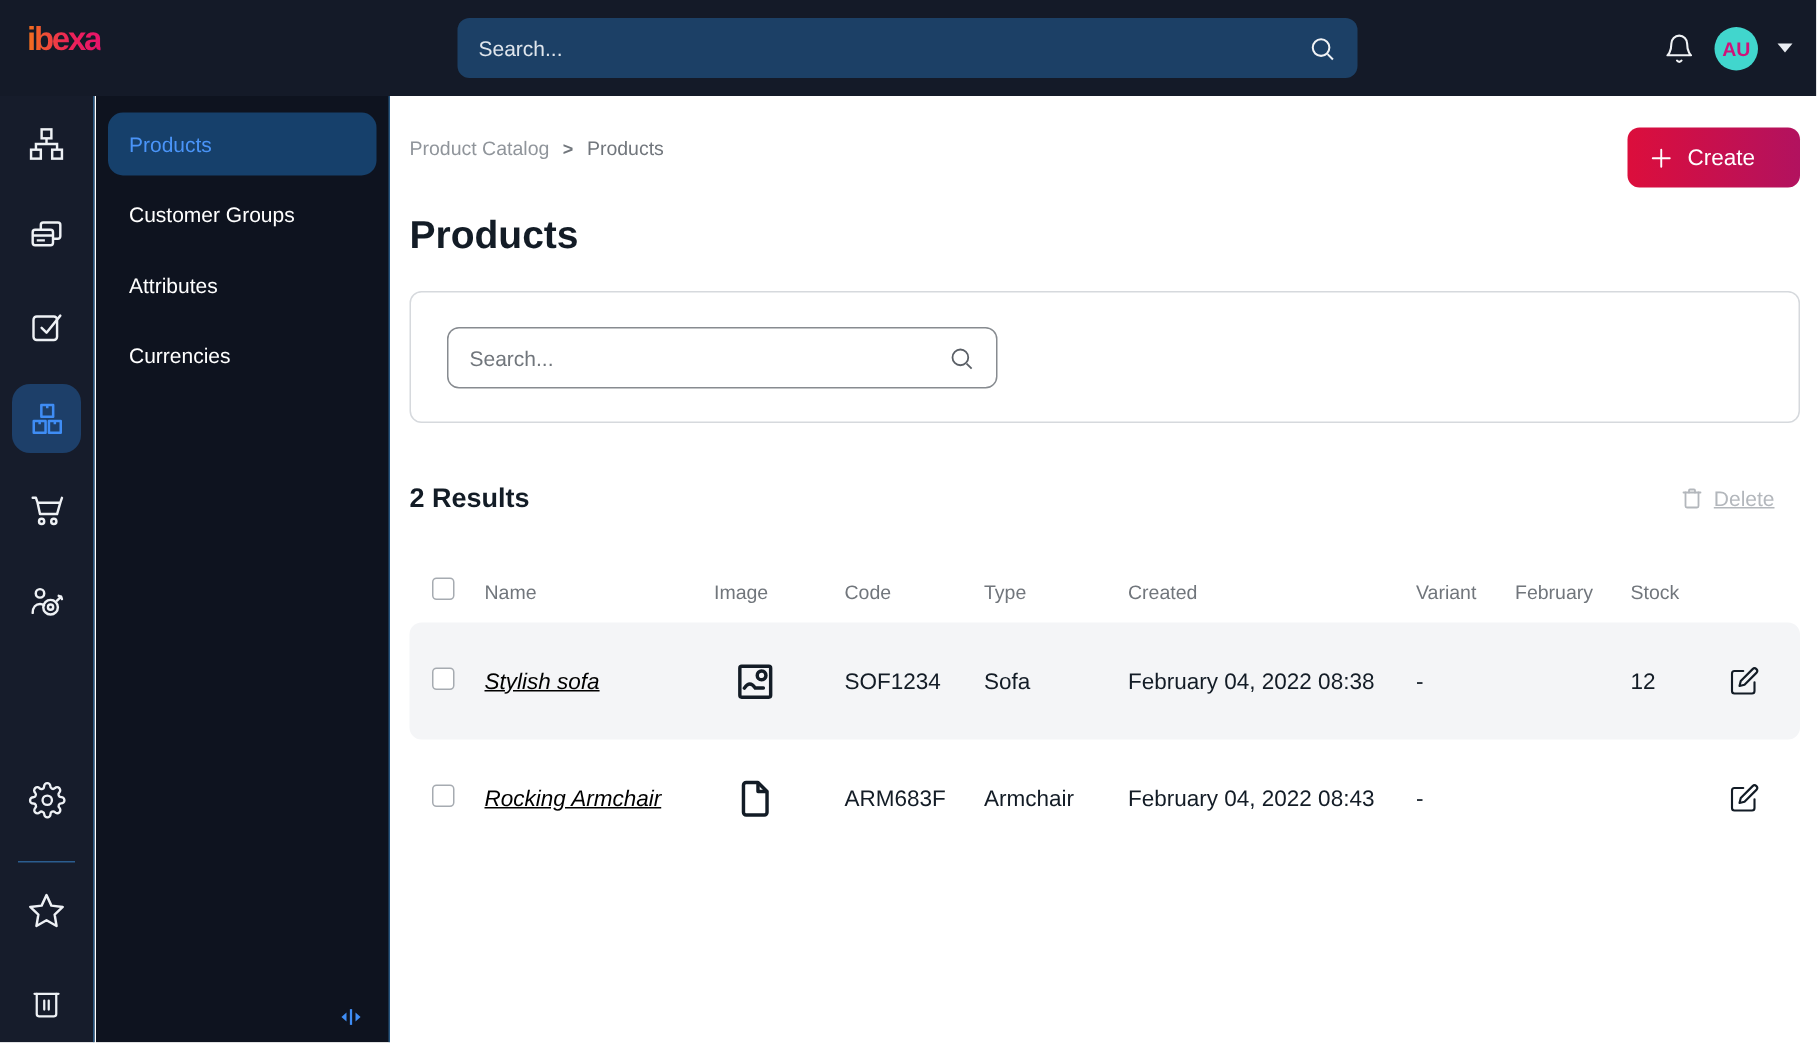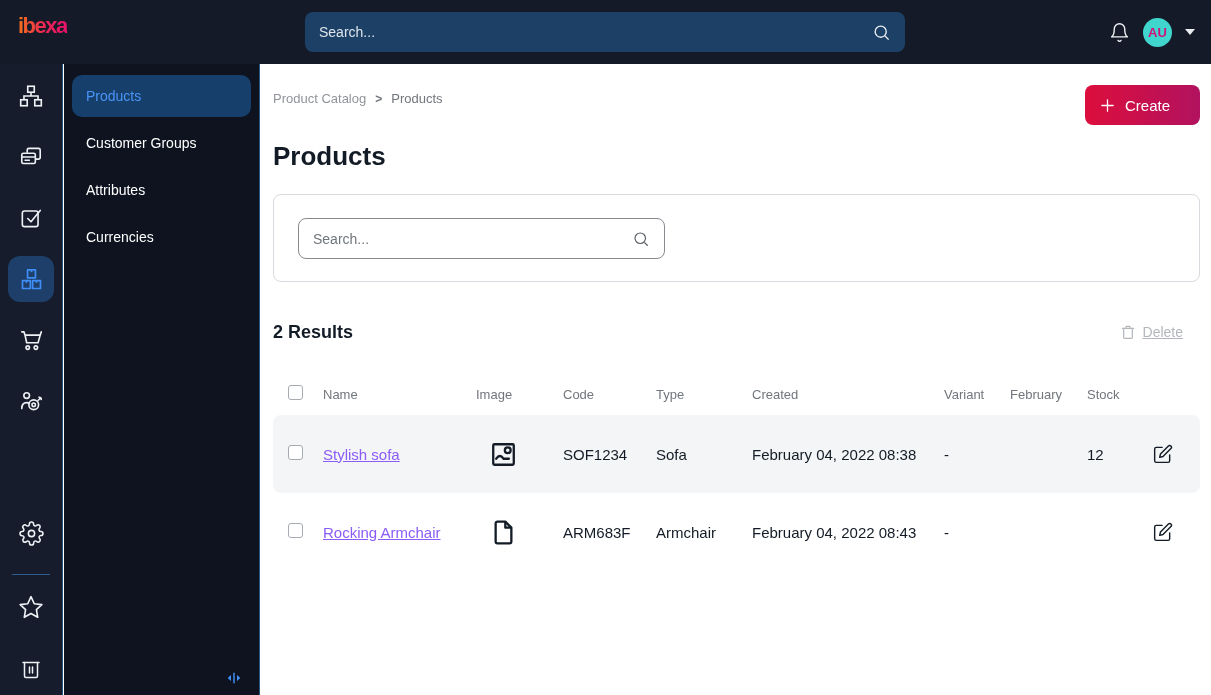--- a/index.html
+++ b/index.html
@@ -62,21 +62,21 @@
   .results-count { font-size:18px; font-weight:700; color:#131c26; }
   .delete-btn { display:flex; align-items:center; gap:7px; color:#b3b7bc; font-size:14px; padding-right:17px; cursor:default;text-decoration:underline; }
 
   .table { margin-top:26px; }
   .t-grid { display:grid; grid-template-columns:50px 153px 87px 93px 96px 192px 66px 77px 59px 1fr; align-items:center; }
   .t-head { height:42px; color:#71767c; font-size:13px; }
   .t-row { height:78px; font-size:15px; color:#131c26; border-radius:8px; }
   .t-row.shade { background:#f4f5f7; }
   .cb { appearance:none; -webkit-appearance:none; width:15px; height:15px; border:1px solid #a6abb1; border-radius:3px;
         background:#fff; margin-left:15px; cursor:pointer; }
-  .name-link { color:#8b5cf6; text-decoration:underline; cursor:pointer; }
+  .name-link { color:#000000; text-decoration:underline; cursor:pointer;font-style:italic; }
   .thumb { margin-left:13px; color:#131c26; display:flex; }
   .dot { width:14px; height:14px; border-radius:50%; }
   .cell-edit { display:flex; justify-content:flex-end; padding-right:27px; }
   .edit-btn { color:#131c26; cursor:pointer; display:flex; }
   svg { display:block; }
 </style>
 </head>
 <body>
 
 <div class="app">

